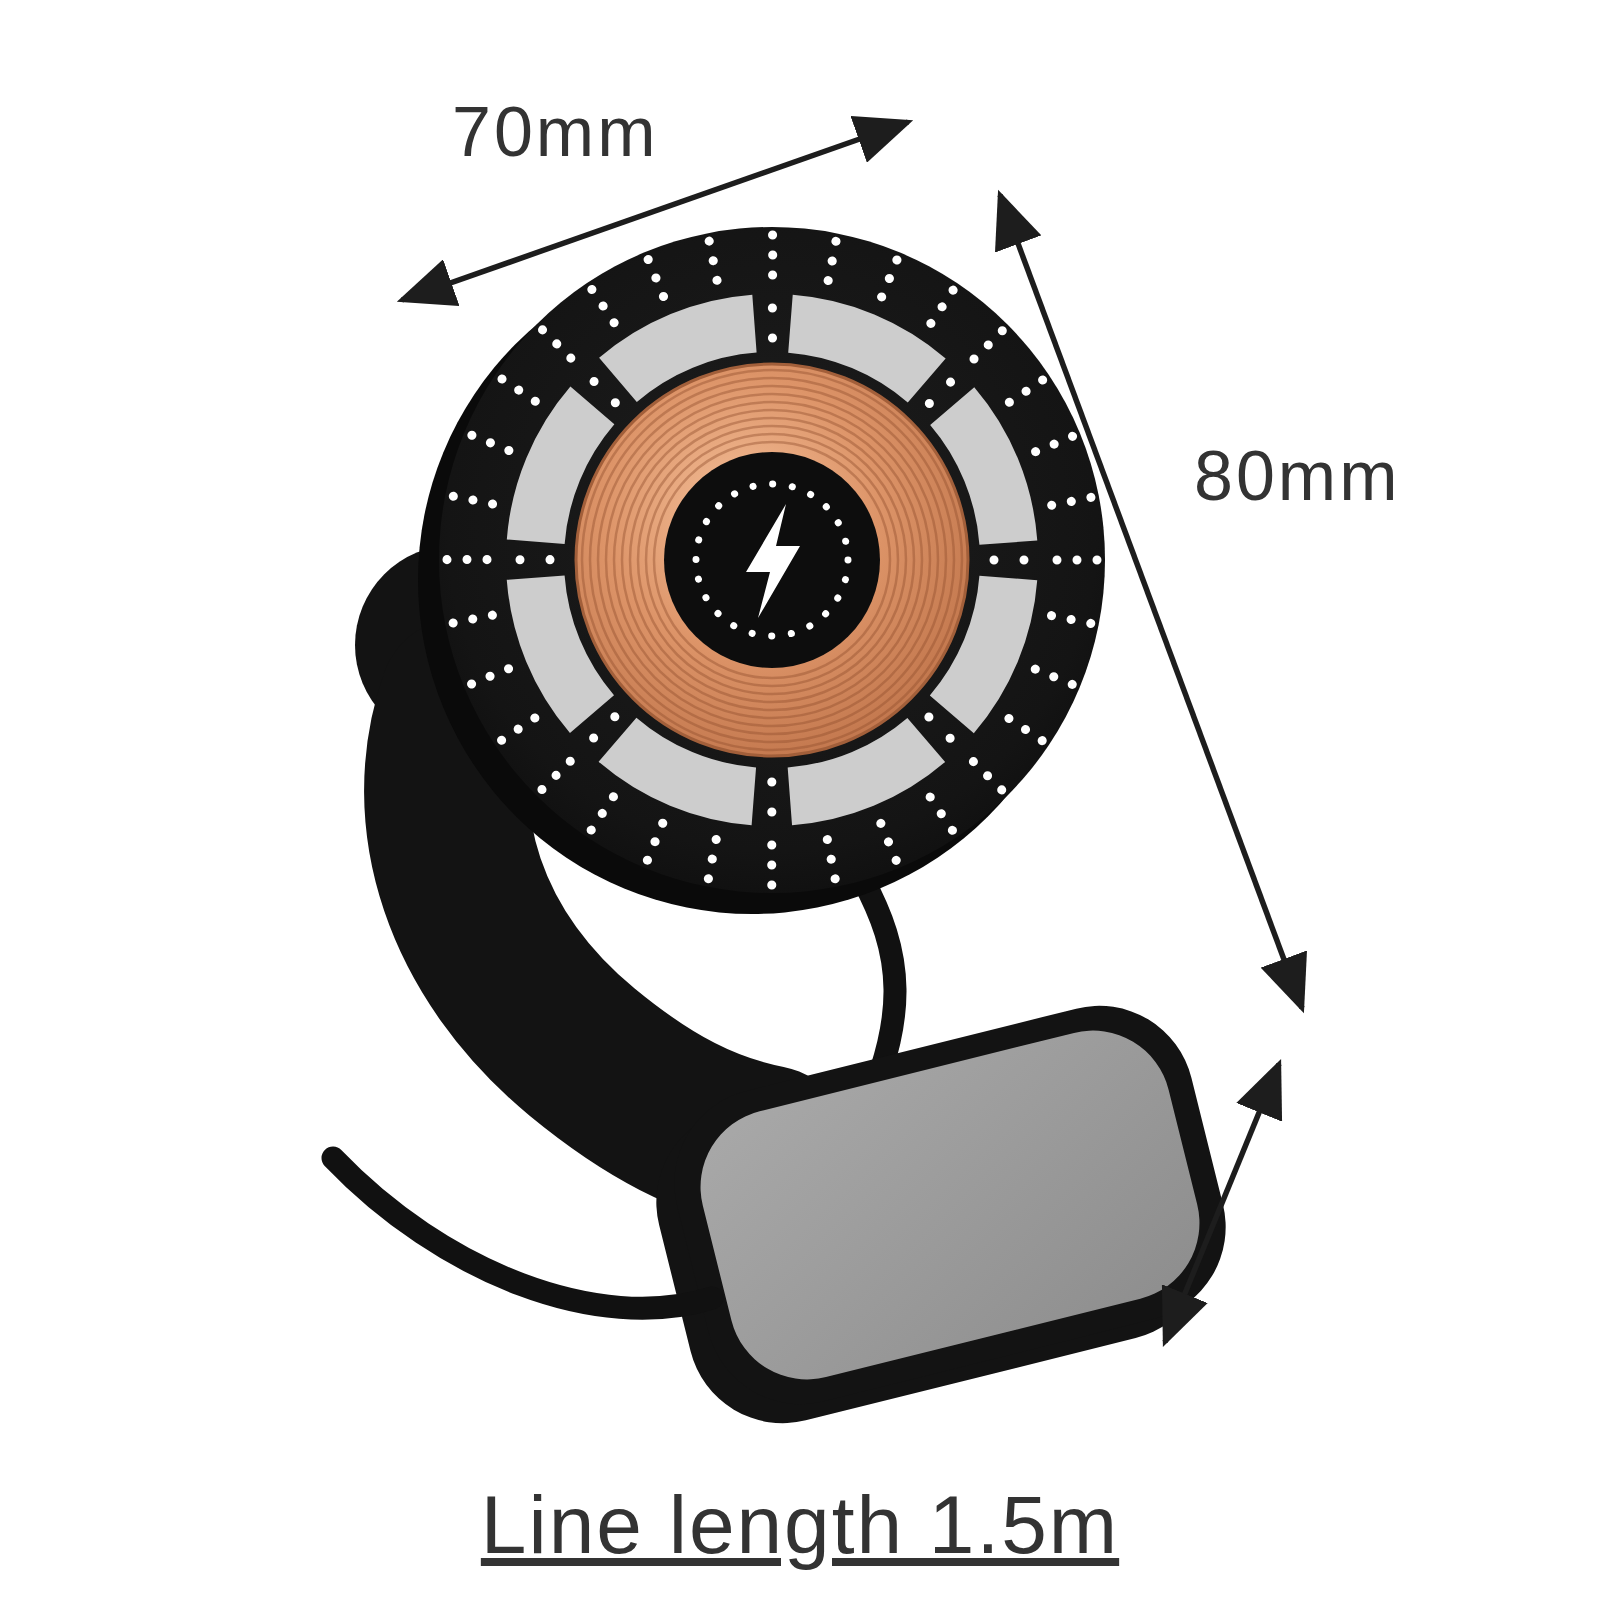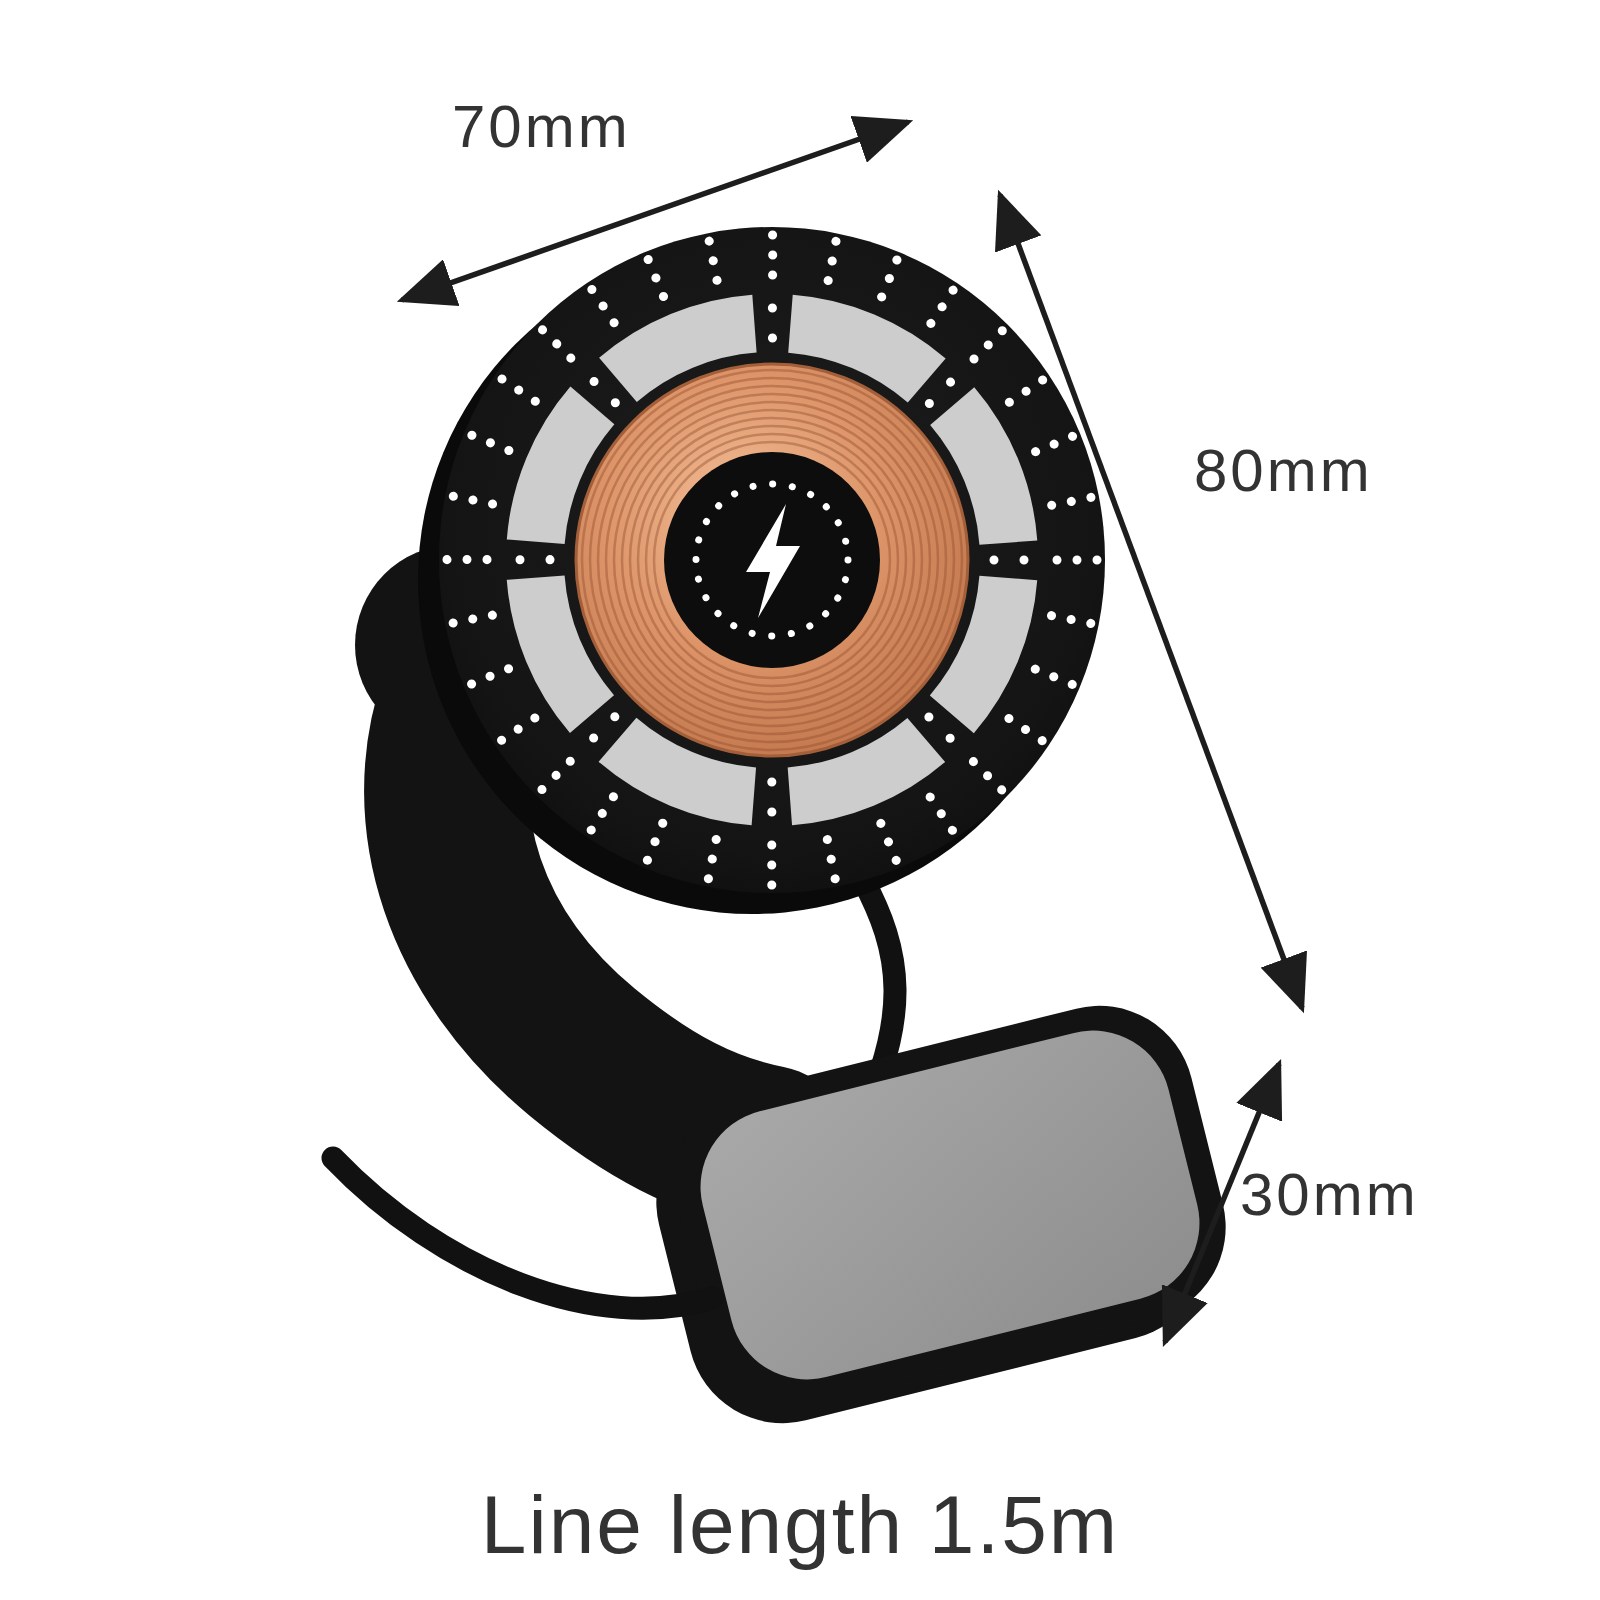--- a/index.html
+++ b/index.html
@@ -19,32 +19,33 @@
   .segment-ring{ stroke:var(--ring-gray,#cdcdcd); fill:none; }
   .dot-ring    { fill:none; stroke:var(--dots,#ffffff); stroke-linecap:round; }
   .coil-lines  { fill:none; stroke:rgba(146,78,46,0.42); stroke-width:2.5; }
   .dim-line    { stroke:var(--arrow,#1d1d1d); stroke-width:5.5; fill:none; }
   .arrow-head  { fill:var(--arrow,#1d1d1d); }
   .bolt        { fill:#ffffff; }
 
   .label {
     position:absolute;
     color:var(--annotation-text,#333333);
-    font-size:60px;
+    font-size:70px;
     letter-spacing:3px;
     white-space:nowrap;
   }
   .label-width  { left:452px;  top:92px;  }
   .label-height { left:1152px; top:436px;margin-left:42px; }
   .label-depth  { left:1240px; top:1160px; }
   .label-cable-note {
     left:0; right:0; top:1478px;
     text-align:center;
     font-size:82px;
     letter-spacing:2px;
+    text-decoration:underline;
   }
 </style>
 </head>
 <body>
 
 <div class="scene">
 
   <svg class="scene-svg" viewBox="0 0 1600 1600" aria-hidden="true">
     <defs>
       <radialGradient id="copperGrad" cx="42%" cy="38%" r="78%">
@@ -123,16 +124,15 @@
 
     <g>
       <line class="dim-line" x1="402" y1="300" x2="908" y2="122" marker-start="url(#arrowHead)" marker-end="url(#arrowHead)"></line>
       <line class="dim-line" x1="1000" y1="195" x2="1302" y2="1008" marker-start="url(#arrowHead)" marker-end="url(#arrowHead)"></line>
       <line class="dim-line" x1="1279" y1="1064" x2="1165" y2="1342" marker-start="url(#arrowHead)" marker-end="url(#arrowHead)"></line>
     </g>
   </svg>
 
   <div class="label label-width">70mm</div>
   <div class="label label-height">80mm</div>
-  <div class="label label-depth">30mm</div>
   <div class="label label-cable-note">Line length 1.5m</div>
 
 </div>
 
 </body></html>

